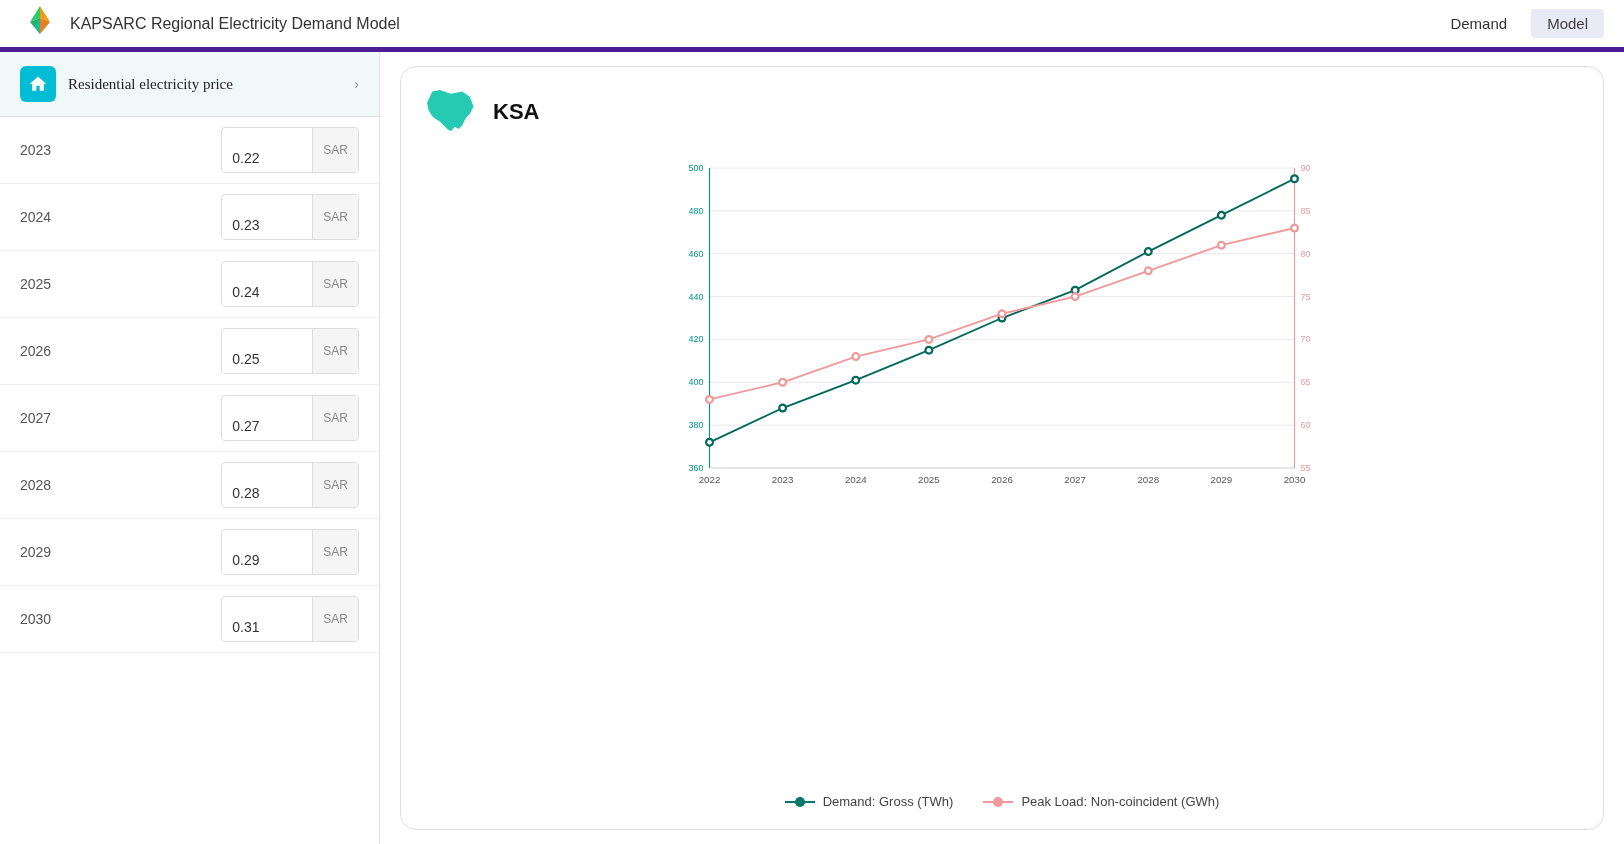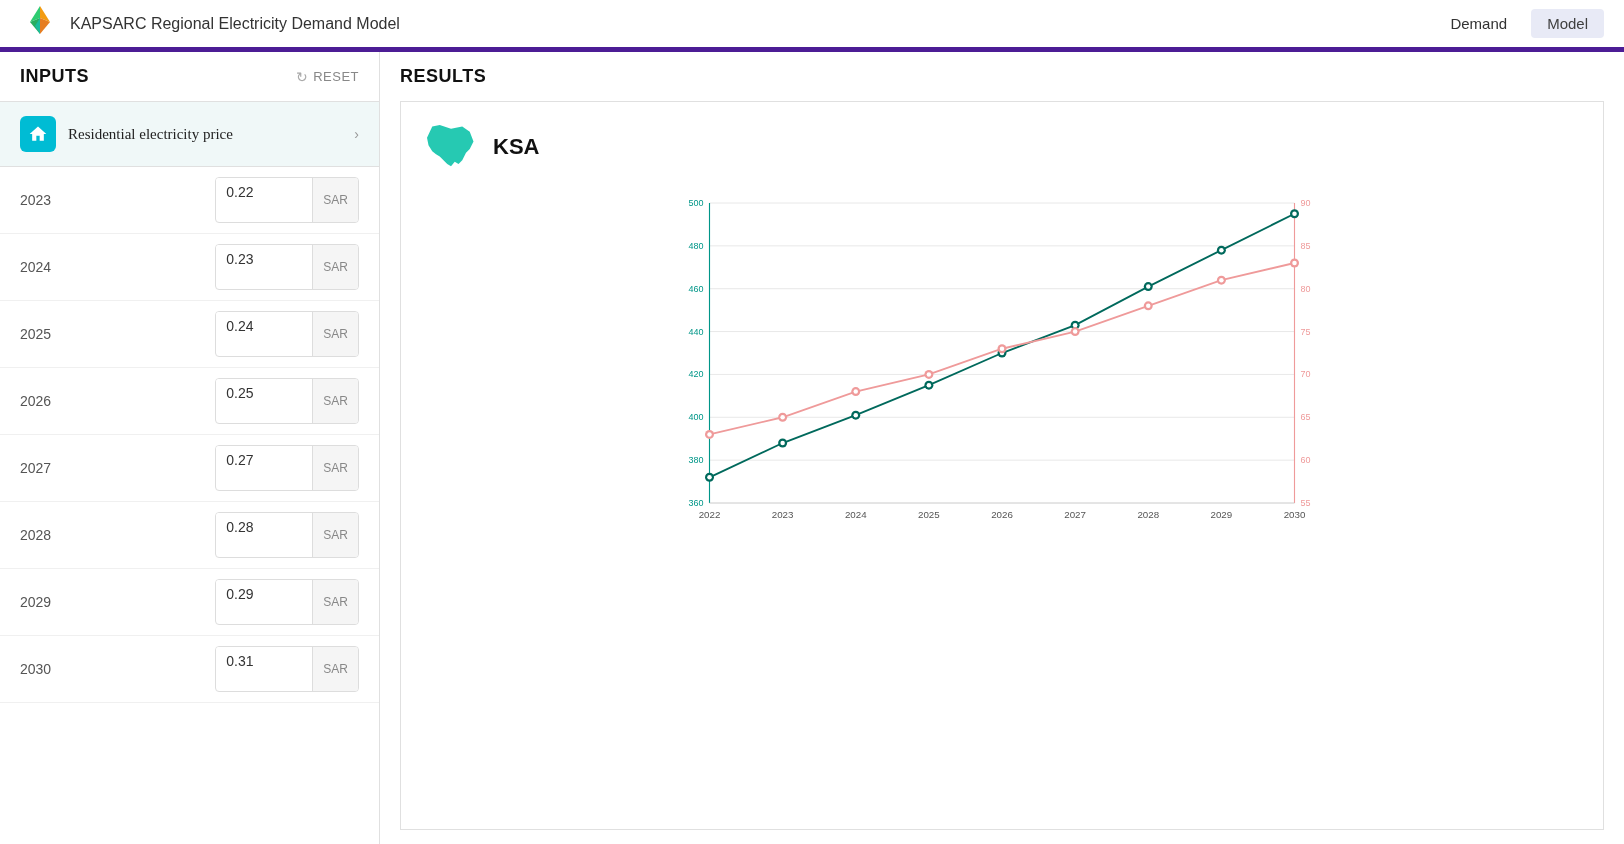--- a/index.html
+++ b/index.html
@@ -145,26 +145,25 @@
       padding: 10px 20px;
       border-bottom: 1px solid #f0f0f0;
     }
     .year-label {
       font-size: 14px;
       color: #555;
       width: 60px;
     }
     .value-input-wrapper {
       display: flex;
-      align-items: flex-start;
+      align-items: flex-end;
       border: 1px solid #ddd;
       border-radius: 4px;
       overflow: hidden;
       margin-left: auto;
-      gap: 6px;
     }
     .value-input {
       width: 90px;
       padding: 6px 10px;
       border: none;
       outline: none;
       font-size: 14px;
       color: #333;
       background: #fff;
       text-align: left;
@@ -189,21 +188,21 @@
       font-size: 18px;
       font-weight: 700;
       color: #111;
       letter-spacing: 0.5px;
       margin-bottom: 14px;
     }
 
     .chart-container {
       flex: 1;
       border: 1px solid #e0e0e0;
-      border-radius: 0;
+      border-radius: 16px;
       padding: 20px;
       display: flex;
       flex-direction: column;
     }
 
     .chart-region-header {
       display: flex;
       align-items: center;
       gap: 12px;
       margin-bottom: 16px;
@@ -261,27 +260,20 @@
   </div>
   <nav class="header-nav">
     <button class="nav-about">Demand</button>
     <button class="nav-model">Model</button>
   </nav>
 </div>
 
 <div class="main-layout">
 
   <div class="left-panel">
-    <div class="panel-header">
-      <span class="panel-header-title">INPUTS</span>
-      <button class="reset-btn">
-        <span class="reset-icon">↻</span>
-        <span>RESET</span>
-      </button>
-    </div>
 
     <div class="inputs-content">
 
       <div class="category-item">
         <div class="category-icon-bg">
           <svg viewBox="0 0 24 24">
             <path d="M10 20v-6h4v6h5v-8h3L12 3 2 12h3v8z"></path>
           </svg>
         </div>
         <span class="category-label">Residential electricity price</span>
@@ -343,21 +335,20 @@
     <div class="value-input-wrapper">
       <input class="value-input" type="text" value="0.31" style="">
       <span class="value-unit">SAR</span>
     </div>
   </div>
         </div>
     </div>
   </div>
 
   <div class="right-panel">
-    <div class="results-header">RESULTS</div>
 
     <div class="chart-container">
       <div class="chart-region-header">
 
         <svg class="ksa-map-icon" viewBox="0 0 80 65">
           <path d="M15,5 L25,3 L40,8 L55,5 L65,12 L70,25 L65,35 L60,40 L55,50 L50,55 L45,52 L40,58 L35,55 L30,50 L25,45 L20,42 L15,38 L10,30 L8,20 Z" fill="#00bfa5" opacity="0.85"></path>
         </svg>
         <span class="region-name">KSA</span>
       </div>
 
@@ -433,15 +424,35 @@
             <circle cx="547.5" cy="191.42857142857144" r="3" fill="#fff"></circle>
             <circle cx="645" cy="157.14285714285717" r="6" fill="#ef9a9a"></circle>
             <circle cx="645" cy="157.14285714285717" r="3" fill="#fff"></circle>
             <circle cx="742.5" cy="122.85714285714283" r="6" fill="#ef9a9a"></circle>
             <circle cx="742.5" cy="122.85714285714283" r="3" fill="#fff"></circle>
             <circle cx="840" cy="100" r="6" fill="#ef9a9a"></circle>
             <circle cx="840" cy="100" r="3" fill="#fff"></circle>
           </svg>
       </div>
 
+      <div class="chart-legend">
+        <div class="legend-item">
+          <span class="legend-icon">
+            <svg width="30" height="12">
+              <line x1="0" y1="6" x2="30" y2="6" stroke="#00796b" stroke-width="2"></line>
+              <circle cx="15" cy="6" r="5" fill="#00796b"></circle>
+            </svg>
+          </span>
+          <span>Demand: Gross (TWh)</span>
+        </div>
+        <div class="legend-item">
+          <span class="legend-icon">
+            <svg width="30" height="12">
+              <line x1="0" y1="6" x2="30" y2="6" stroke="#ef9a9a" stroke-width="2"></line>
+              <circle cx="15" cy="6" r="5" fill="#ef9a9a"></circle>
+            </svg>
+          </span>
+          <span>Peak Load: Non-coincident (GWh)</span>
+        </div>
+      </div>
     </div>
   </div>
 </div>
 
 </body></html>

